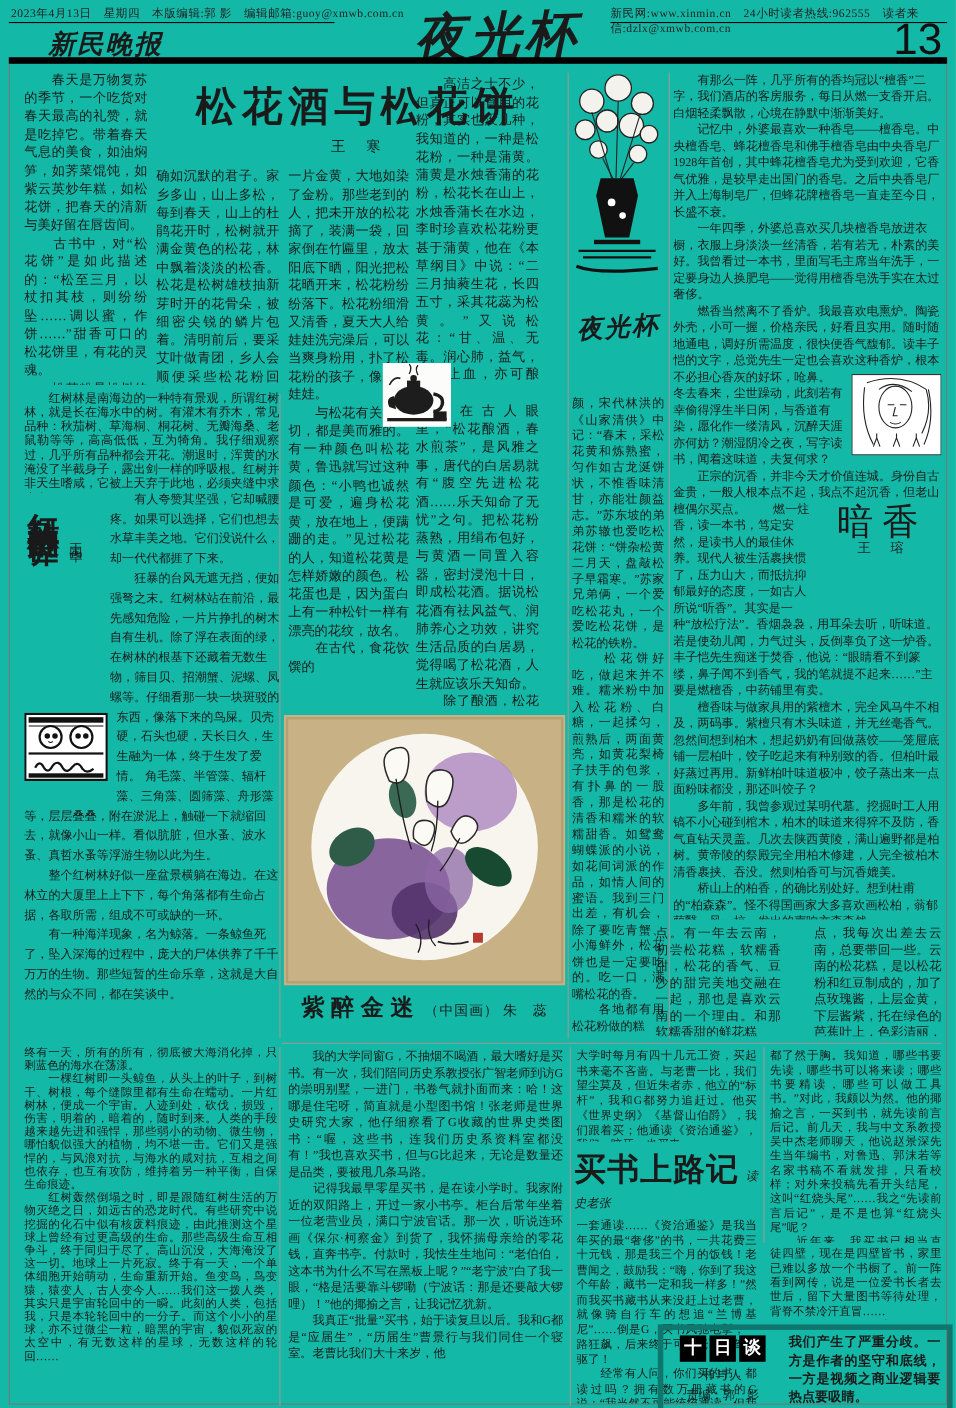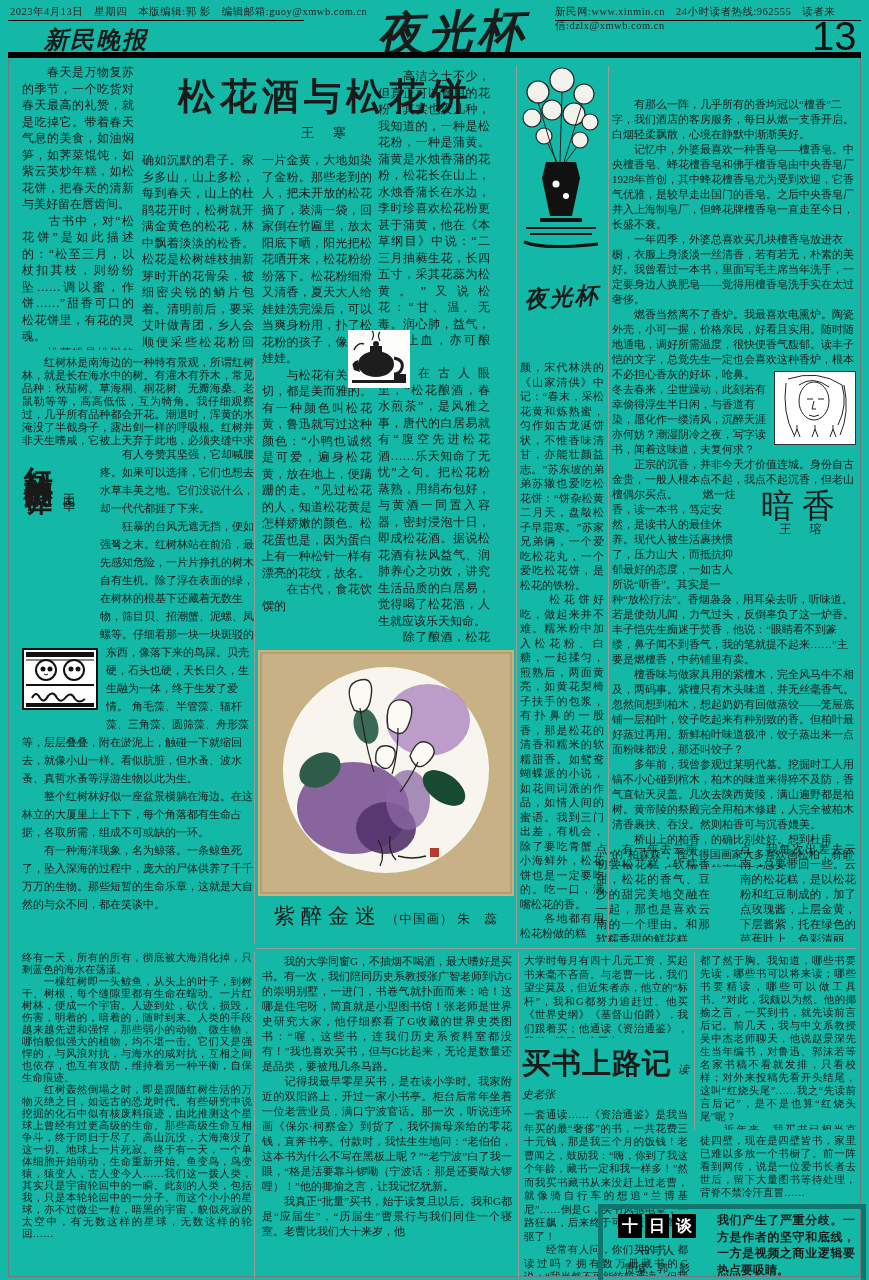--- a/index.html
+++ b/index.html
@@ -12,21 +12,21 @@
   .masthead{font-size:46px;font-weight:900;font-style:italic;transform:rotate(-2deg);letter-spacing:4px;}
   .pageno{font-size:40px;font-family:"Liberation Sans",sans-serif;color:#111;}
   .rule{background:#000;}
   .vrule{position:absolute;width:1px;background:#9a9a96;}
   .a-title{font-weight:700;text-align:center;letter-spacing:5px;}
   .a-author{text-align:center;font-size:13px;letter-spacing:3px;}
   .vert-title{writing-mode:vertical-lr;text-orientation:upright;font-size:29px;font-weight:700;line-height:34px;letter-spacing:4px;}
   .vert-author{writing-mode:vertical-lr;text-orientation:upright;font-size:12px;margin-left:4px;margin-top:40px;letter-spacing:3px;}
   .float-r{float:right;}
   .float-l{float:left;}
-  .caption-title{font-size:21px;font-weight:400;letter-spacing:6px;}
+  .caption-title{font-size:21px;font-weight:700;letter-spacing:6px;}
   .caption-sub{font-size:12.5px;letter-spacing:1px;}
   .sq{display:inline-block;width:24px;height:24px;background:#000;color:#fff;font-size:16px;font-weight:700;
       text-align:center;line-height:24px;margin-right:3px;}
   .teaser{font-weight:700;font-size:12px;line-height:16.5px;text-align:justify;}
   .logo-txt{font-size:23px;font-weight:900;font-style:italic;transform:rotate(-4deg);letter-spacing:2px;text-align:center;}
   svg{display:block;}
 </style>
 </head>
 <body>
 
@@ -150,21 +150,21 @@
         <circle cx="38" cy="118" r="3.5" fill="#fff"></circle>
           <circle cx="48" cy="130" r="3" fill="#fff"></circle>
         <rect x="22" y="152" width="42" height="4" fill="#111"></rect>
         <path d="M8 162 h70 M12 168 h62" stroke="#111" stroke-width="2"></path>
         <path d="M6 176 q20 8 74 2" stroke="#111" stroke-width="3" fill="none"></path>
       </svg>
     </span>
     <div class="logo-txt" style="margin-top:8px;">夜光杯</div>
   </div>
 
-  <div class="abs" style="left:612px;top:66px;width:244px;height:770px;overflow:hidden;font-size:11px;line-height:15px;margin-top:31px;">
+  <div class="abs" style="left:612px;top:66px;width:244px;height:770px;overflow:hidden;font-size:11px;line-height:15px;">
     <span class="flow" style="display:inline;">　　有那么一阵，几乎所有的香均冠以“檀香”二字，我们酒店的客房服务，每日从燃一支香开启。白烟轻柔飘散，心境在静默中渐渐美好。
 　　记忆中，外婆最喜欢一种香皂——檀香皂。中央檀香皂、蜂花檀香皂和佛手檀香皂由中央香皂厂1928年首创，其中蜂花檀香皂尤为受到欢迎，它香气优雅，是较早走出国门的香皂。之后中央香皂厂并入上海制皂厂，但蜂花牌檀香皂一直走至今日，长盛不衰。
 　　一年四季，外婆总喜欢买几块檀香皂放进衣橱，衣服上身淡淡一丝清香，若有若无，朴素的美好。我曾看过一本书，里面写毛主席当年洗手，一定要身边人换肥皂——觉得用檀香皂洗手实在太过奢侈。
 　　燃香当然离不了香炉。我最喜欢电熏炉。陶瓷外壳，小可一握，价格亲民，好看且实用。随时随地通电，调好所需温度，很快便香气馥郁。读丰子恺的文字，总觉先生一定也会喜欢这种香炉，根本不必担心香灰的好坏，呛鼻。</span>
     <span class="float-r" style="width:82px;height:74px;margin:4px 0 4px 6px;">
       <span>
         <svg width="82" height="74" viewBox="0 0 82 74">
           <rect x="0.5" y="0.5" width="81" height="73" fill="#fff" stroke="#333"></rect>
           <path d="M14 8 q30 -10 54 6 q6 20 -4 40" stroke="#222" fill="none"></path>
           <ellipse cx="40" cy="30" rx="15" ry="19" stroke="#222" fill="none"></ellipse>

